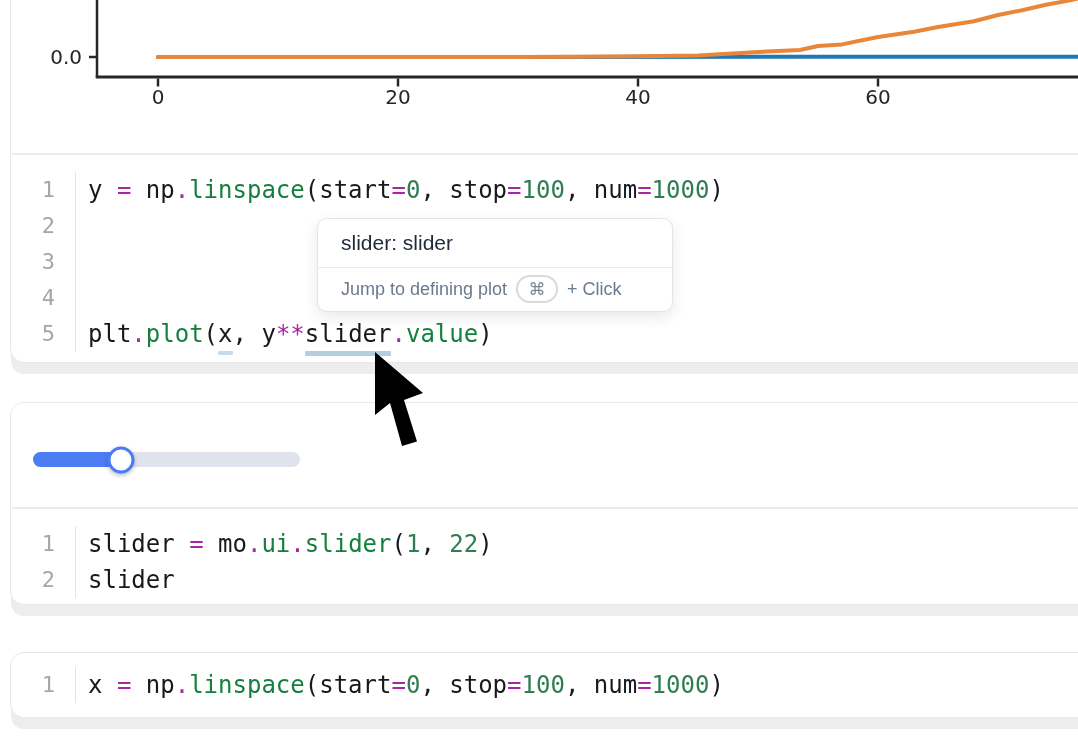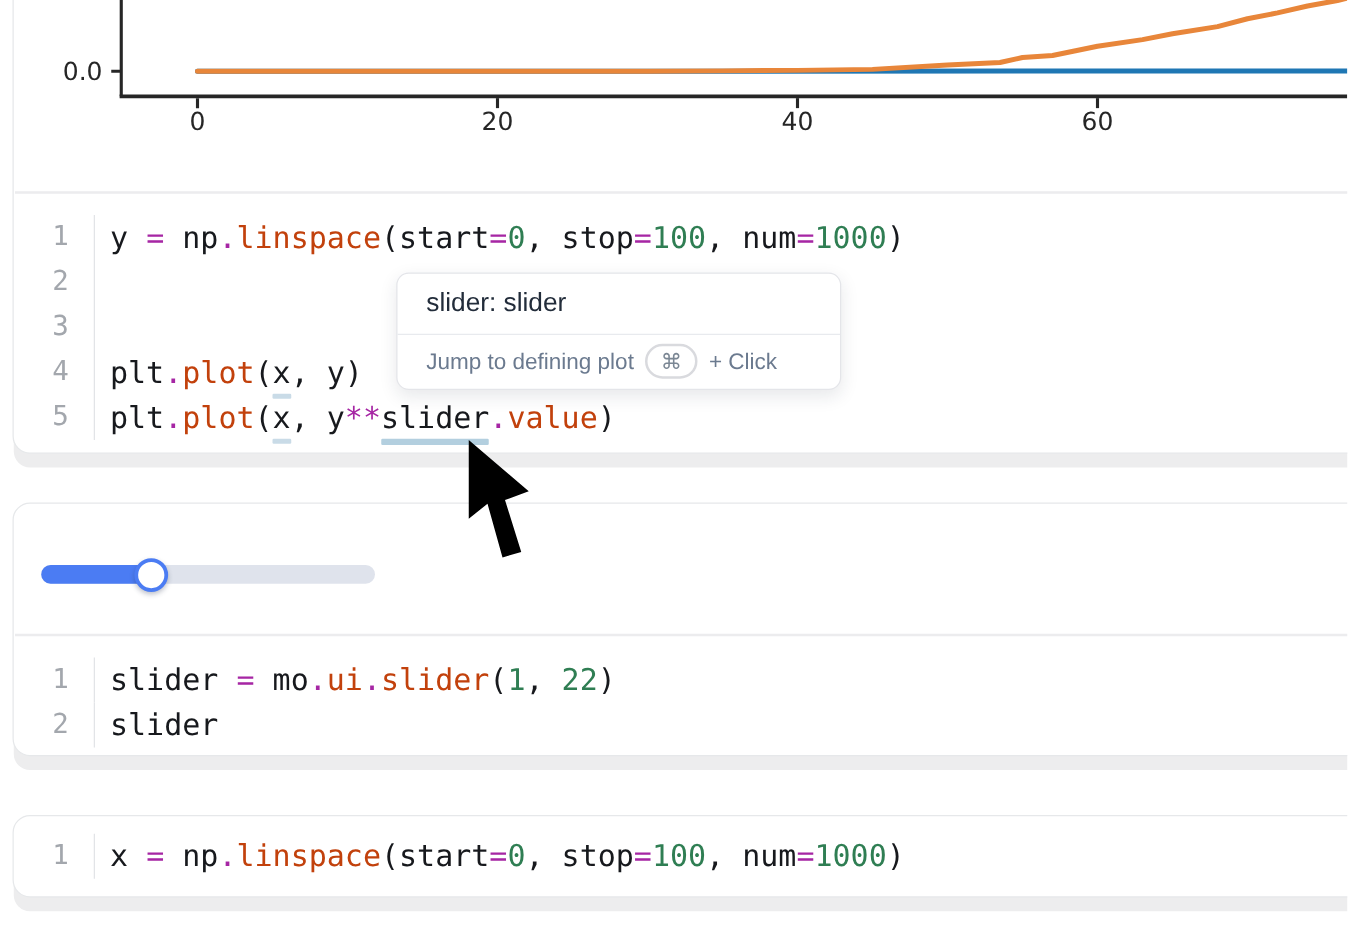--- a/index.html
+++ b/index.html
@@ -29,21 +29,21 @@
   }
   .code-line { display:flex; height:36px; white-space:pre; }
   .ln {
     flex:0 0 65px; text-align:right; padding-right:20px;
     color:#a3a7ad; border-right:1.5px solid #e2e4e7;
     font-size:22px; user-select:none;
   }
   .code-text { padding-left:12px; color:#17191d; }
   .tok-p  { color:#17191d; }
   .tok-op { color:#a626a4; }
-  .tok-fn { color:#c2410c; }
+  .tok-fn { color:#15803d; }
   .tok-num{ color:#2f7e53; }
   .tok-u  { position:relative; display:inline-block; }
   .u-def::after, .u-hover::after {
     content:""; position:absolute; left:0; right:0;
     height:4.5px; bottom:-3px; border-radius:1px;
   }
   .u-def::after   { background:#c9dbe7; }
   .u-hover::after { background:#b3cfdf; height:5px; bottom:-4px; }
   
   .chart-wrap { position:absolute; left:10px; top:0; width:1068px; height:152px; }
@@ -116,21 +116,21 @@
           <line x1="79" x2="87" y1="57" y2="57" stroke="#262626" stroke-width="2.5"></line>
           <text x="72" y="64" text-anchor="end">0.0</text>
         </g>
     </svg>
   </div>
 
   <div class="code-area" style="left:11px; top:172px; width:1066px;">
       <div class="code-line"><span class="ln">1</span><span class="code-text"><span class="tok-p">y </span><span class="tok-op">=</span><span class="tok-p"> np</span><span class="tok-op">.</span><span class="tok-fn">linspace</span><span class="tok-p">(start</span><span class="tok-op">=</span><span class="tok-num">0</span><span class="tok-p">, stop</span><span class="tok-op">=</span><span class="tok-num">100</span><span class="tok-p">, num</span><span class="tok-op">=</span><span class="tok-num">1000</span><span class="tok-p">)</span></span></div>
       <div class="code-line"><span class="ln">2</span><span class="code-text"></span></div>
       <div class="code-line"><span class="ln">3</span><span class="code-text"></span></div>
-      <div class="code-line"><span class="ln">4</span><span class="code-text"><span class="tok-p">plt</span><span class="tok-op">.</span><span class="tok-fn">plot</span><span class="tok-p">(</span><span class="tok-p tok-u u-def">x</span><span class="tok-p">, y)</span></span></div>
+      <div class="code-line"><span class="ln">4</span></div>
       <div class="code-line"><span class="ln">5</span><span class="code-text"><span class="tok-p">plt</span><span class="tok-op">.</span><span class="tok-fn">plot</span><span class="tok-p">(</span><span class="tok-p tok-u u-def">x</span><span class="tok-p">, y</span><span class="tok-op">**</span><span class="tok-p tok-u u-hover">slider</span><span class="tok-op">.</span><span class="tok-fn">value</span><span class="tok-p">)</span></span></div>
     </div>
 
   <div class="tooltip">
     <div class="tooltip-title">slider: slider</div>
     <div class="tooltip-action">
       <span>Jump to defining plot</span>
       <span class="keycap">⌘</span>
       <span>+ Click</span>
     </div>

